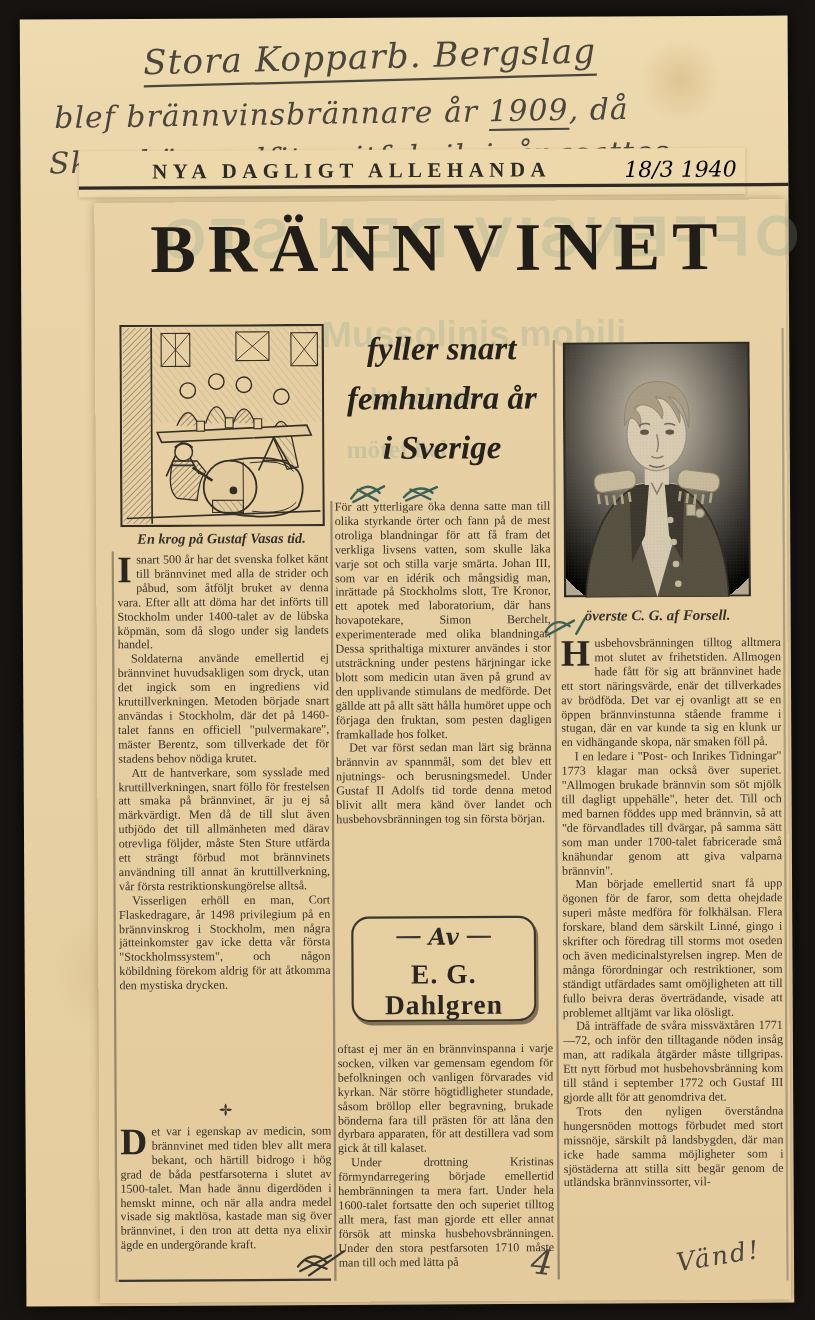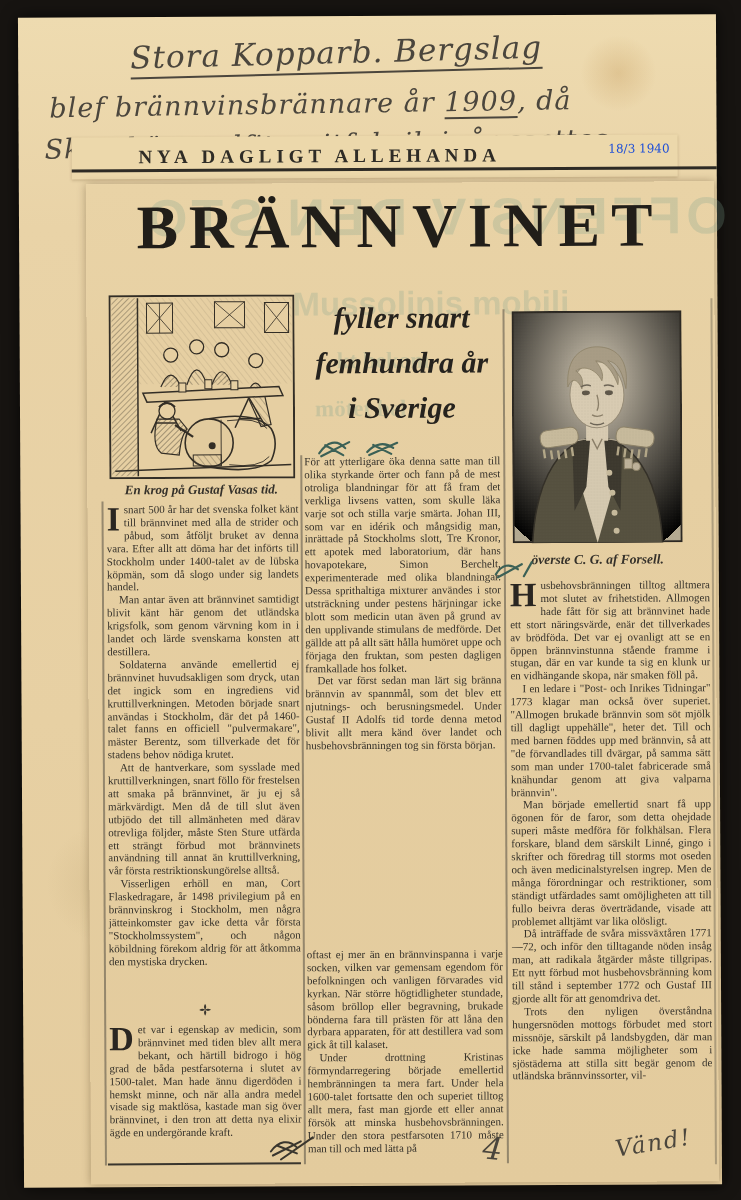--- a/index.html
+++ b/index.html
@@ -20,21 +20,21 @@
   .note2{left:31px;top:72px;font-size:27px;transform:rotate(-.6deg);}
   .note2 .u{border-bottom:2px solid #4b463d;}
   .note3{left:26px;top:112px;font-size:27px;transform:rotate(-.8deg);}
   
   .masthead{position:absolute;left:53px;top:120px;width:606px;height:42px;
             background:#ecd8ab;box-shadow:0 1px 3px rgba(80,50,20,.25);}
   .masthead .title{position:absolute;left:0;right:110px;top:9px;text-align:center;
        font-family:"Liberation Serif",serif;font-weight:bold;font-size:19px;
        letter-spacing:5px;color:#2f2c26;white-space:nowrap;}
   .masthead .date{position:absolute;right:8px;top:7px;font-family:"DejaVu Serif",serif;
-       font-size:12px;color:#1d4ed8;white-space:nowrap;}
+       font-style:italic;font-size:20px;color:#000000;white-space:nowrap;}
   .mast-rule{position:absolute;left:53px;top:152px;width:645px;height:3px;background:#2e2b25;}
   
   .clip{position:absolute;left:67px;top:167px;width:628px;height:1000px;
         background:linear-gradient(180deg,#e9d3a6 0%,#e6cfa2 30%,#e3cb9d 100%);
         box-shadow:0 0 8px rgba(60,40,15,.35);}
   .headline{position:absolute;left:0;top:8px;width:628px;text-align:center;
         font-weight:bold;font-size:62px;letter-spacing:11px;color:#211e19;white-space:nowrap;}
   .ghost{position:absolute;font-family:"Liberation Sans",sans-serif;font-weight:bold;
         color:#7fa28e;pointer-events:none;white-space:nowrap;}
   .g1{left:56px;top:4px;font-size:52px;letter-spacing:5px;opacity:.26;transform:scaleX(-1);}
@@ -214,21 +214,20 @@
         <rect x="1" y="1" width="168" height="230" fill="url(#grain)" opacity="0.55"></rect>
       </svg>
       <div class="portrait-cap">överste C. G. af Forsell.</div>
 
       <svg class="mark" style="left:404px;top:376px" width="44" height="24" viewBox="0 0 44 24">
         <path d="M4,16 C10,6 18,5 26,11 M6,19 L30,6 M32,18 L40,4" fill="none" stroke="#3c6156" stroke-width="2.2" stroke-linecap="round"></path>
       </svg>
 
       <div class="body-block c1a">
         <p class="nofirst"><span class="dropcap">I</span><span>snart 500 år har det svenska folket känt till brännvinet med alla de strider och påbud, som åtföljt bruket av denna vara. Efter allt att döma har det införts till Stockholm under 1400-talet av de lübska köpmän, som då slogo under sig landets handel.</span></p>
-        <p>Man antar även att brännvinet samtidigt blivit känt här genom det utländska krigsfolk, som genom värvning kom in i landet och lärde svenskarna konsten att destillera.</p>
         <p>Soldaterna använde emellertid ej brännvinet huvudsakligen som dryck, utan det ingick som en ingrediens vid kruttillverkningen. Metoden började snart användas i Stockholm, där det på 1460-talet fanns en officiell "pulvermakare", mäster Berentz, som tillverkade det för stadens behov nödiga krutet.</p>
         <p>Att de hantverkare, som sysslade med kruttillverkningen, snart föllo för frestelsen att smaka på brännvinet, är ju ej så märkvärdigt. Men då de till slut även utbjödo det till allmänheten med därav otrevliga följder, måste Sten Sture utfärda ett strängt förbud mot brännvinets användning till annat än kruttillverkning, vår första restriktionskungörelse alltså.</p>
         <p>Visserligen erhöll en man, Cort Flaskedragare, år 1498 privilegium på en brännvinskrog i Stockholm, men några jätteinkomster gav icke detta vår första "Stockholmssystem", och någon köbildning förekom aldrig för att åtkomma den mystiska drycken.</p>
       </div>
       <div class="orn">
         <svg width="12" height="12" viewBox="0 0 12 12">
           <path d="M6,0 C7.5,2.5 7.5,4 6,6 C4.5,4 4.5,2.5 6,0 Z M12,6 C9.5,7.5 8,7.5 6,6 C8,4.5 9.5,4.5 12,6 Z M6,12 C4.5,9.5 4.5,8 6,6 C7.5,8 7.5,9.5 6,12 Z M0,6 C2.5,4.5 4,4.5 6,6 C4,7.5 2.5,7.5 0,6 Z" fill="#3a362e"></path>
         </svg>
       </div>
       <div class="body-block c1b">
@@ -236,20 +235,28 @@
       </div>
       <div class="endrule"></div>
 
       <svg class="mark" style="left:176px;top:952px" width="50" height="26" viewBox="0 0 50 26">
         <path d="M4,16 C12,5 22,4 30,12 M6,20 L34,6 M14,24 L46,2 M10,10 L30,18" fill="none" stroke="#3a362e" stroke-width="2" stroke-linecap="round"></path>
       </svg>
 
       <div class="body-block c2a">
         <p class="nofirst">För att ytterligare öka denna satte man till olika styrkande örter och fann på de mest otroliga blandningar för att få fram det verkliga livsens vatten, som skulle läka varje sot och stilla varje smärta. Johan III, som var en idérik och mångsidig man, inrättade på Stockholms slott, Tre Kronor, ett apotek med laboratorium, där hans hovapotekare, Simon Berchelt, experimenterade med olika blandningar. Dessa sprithaltiga mixturer användes i stor utsträckning under pestens härjningar icke blott som medicin utan även på grund av den upplivande stimulans de medförde. Det gällde att på allt sätt hålla humöret uppe och förjaga den fruktan, som pesten dagligen framkallade hos folket.</p>
         <p>Det var först sedan man lärt sig bränna brännvin av spannmål, som det blev ett njutnings- och berusningsmedel. Under Gustaf II Adolfs tid torde denna metod blivit allt mera känd över landet och husbehovsbränningen tog sin första början.</p>
+      </div>
+      <div class="byline-box">
+        <div class="av-row">
+          <span class="av-dash"></span>
+          <span class="av-text">Av</span>
+          <span class="av-dash"></span>
+        </div>
+        <div class="byline-name">E. G. Dahlgren</div>
       </div>
       <div class="body-block c2b">
         <p class="nofirst">oftast ej mer än en brännvinspanna i varje socken, vilken var gemensam egendom för befolkningen och vanligen förvarades vid kyrkan. När större högtidligheter stundade, såsom bröllop eller begravning, brukade bönderna fara till prästen för att låna den dyrbara apparaten, för att destillera vad som gick åt till kalaset.</p>
         <p>Under drottning Kristinas förmyndarregering började emellertid hembränningen ta mera fart. Under hela 1600-talet fortsatte den och superiet tilltog allt mera, fast man gjorde ett eller annat försök att minska husbehovsbränningen. Under den stora pestfarsoten 1710 måste man till och med lätta på</p>
       </div>
 
       <div class="body-block c3a">
         <p class="nofirst"><span class="dropcap">H</span><span>usbehovsbränningen tilltog alltmera mot slutet av frihetstiden. Allmogen hade fått för sig att brännvinet hade ett stort näringsvärde, enär det tillverkades av brödföda. Det var ej ovanligt att se en öppen brännvinstunna stående framme i stugan, där en var kunde ta sig en klunk ur en vidhängande skopa, när smaken föll på.</span></p>
         <p>I en ledare i "Post- och Inrikes Tidningar" 1773 klagar man också över superiet. "Allmogen brukade brännvin som söt mjölk till dagligt uppehälle", heter det. Till och med barnen föddes upp med brännvin, så att "de förvandlades till dvärgar, på samma sätt som man under 1700-talet fabricerade små knähundar genom att giva valparna brännvin".</p>
         <p>Man började emellertid snart få upp ögonen för de faror, som detta ohejdade superi måste medföra för folkhälsan. Flera forskare, bland dem särskilt Linné, gingo i skrifter och föredrag till storms mot oseden och även medicinalstyrelsen ingrep. Men de många förordningar och restriktioner, som ständigt utfärdades samt omöjligheten att till fullo beivra deras överträdande, visade att problemet alltjämt var lika olösligt.</p>

